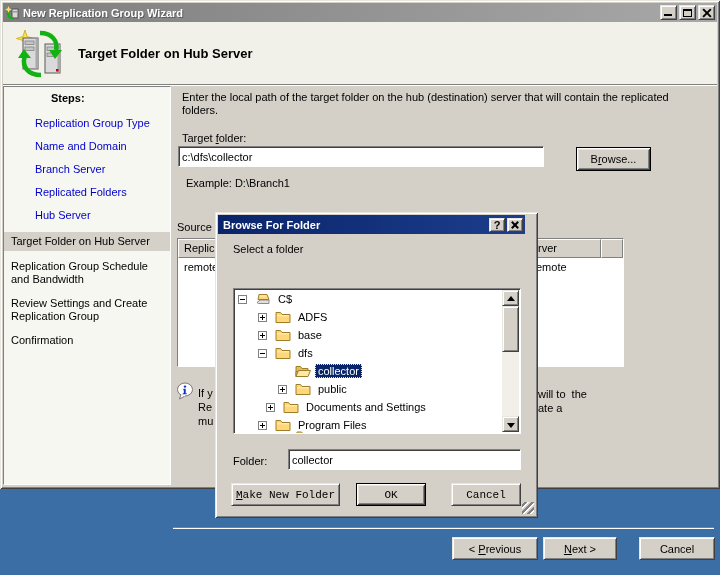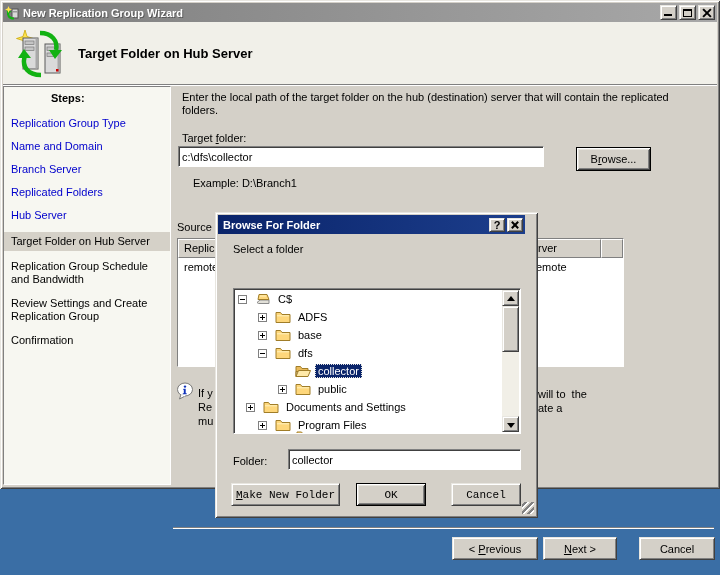--- a/index.html
+++ b/index.html
@@ -33,32 +33,32 @@
   #hdr .hicon { position:absolute; left:12px; top:7px; }
   #hdr .htitle { position:absolute; left:75px; top:24px; font-size:13px; font-weight:bold; }
   #hdr-sep { position:absolute; left:3px; top:84px; right:3px; height:2px;
     background:linear-gradient(#808080 50%,#FFFFFF 50%); }
 
   
   #sidebar { position:absolute; left:3px; top:86px; width:168px; bottom:4px; background:#F7F7F1;
     border:1px solid; border-color:#808080 #FFFFFF #FFFFFF #808080; padding:5px 4px 0 7px; }
   #sidebar .heading { font-weight:bold; margin-bottom:13px;margin-left:40px; }
   .step { line-height:13px; margin-bottom:10px; }
-  .step.link { color:#0000CC; }
+  .step.link { color:#0000CC;margin-left:24px; }
   .step.current { background:#D5D1C8; margin:0 -4px 9px -7px; padding:3px 2px 3px 7px; }
   .step.upcoming { color:#000; margin-bottom:11px; }
 
   
   #main { position:absolute; left:171px; top:86px; right:3px; bottom:4px; }
   .abs { position:absolute; }
   #intro { left:11px; top:5px; width:524px; line-height:13px; }
   #tf-label { left:11px; top:46px; }
   #tf-input { left:7px; top:60px; width:366px; height:21px; background:#fff; font:11px "Liberation Sans",sans-serif; padding:0 3px; }
   #browse-btn { left:381px; top:61px; width:75px; height:24px; font-size:11px;margin-left:24px; }
-  #example { left:14px; top:91px;padding-left:8px; }
+  #example { left:7px; top:91px;padding-left:8px; }
   #src-frag { left:6px; top:135px; }
 
   
   #table { left:6px; top:152px; width:447px; height:129px; background:#FFFFFF;
     border:1px solid; border-color:#808080 #FFFFFF #FFFFFF #808080; }
   #table .thead { position:absolute; left:0; top:0; right:0; height:19px; display:flex; }
   #table .th { background:#D4D0C8; border:1px solid; border-color:#FFFFFF #808080 #808080 #FFFFFF;
     padding:2px 5px; height:19px; }
   #table .th1 { width:423px; position:relative; }
   #table .th2 { flex:1; }
@@ -282,21 +282,21 @@
             <span class="tree-label selected">collector</span>
           </div>
           <div class="tree-row" style="padding-left: 43px;">
             <span class="expander plus"></span>
             <svg class="tree-icon" width="16" height="14" viewBox="0 0 16 14">
               <path d="M1 12.5 V2.5 h4.5 l1.5 2 H15 v8 z" fill="#FED77B" stroke="#A07D28"></path>
               <path d="M2 5.8 H14" stroke="#FFF2BE"></path>
             </svg>
             <span class="tree-label">public</span>
           </div>
-          <div class="tree-row" style="padding-left: 11px;">
+          <div class="tree-row" style="padding-left: 31px;">
             <span class="expander plus"></span>
             <svg class="tree-icon" width="16" height="14" viewBox="0 0 16 14">
               <path d="M1 12.5 V2.5 h4.5 l1.5 2 H15 v8 z" fill="#FED77B" stroke="#A07D28"></path>
               <path d="M2 5.8 H14" stroke="#FFF2BE"></path>
             </svg>
             <span class="tree-label">Documents and Settings</span>
           </div>
           <div class="tree-row" style="padding-left: 23px;">
             <span class="expander plus"></span>
             <svg class="tree-icon" width="16" height="14" viewBox="0 0 16 14">

